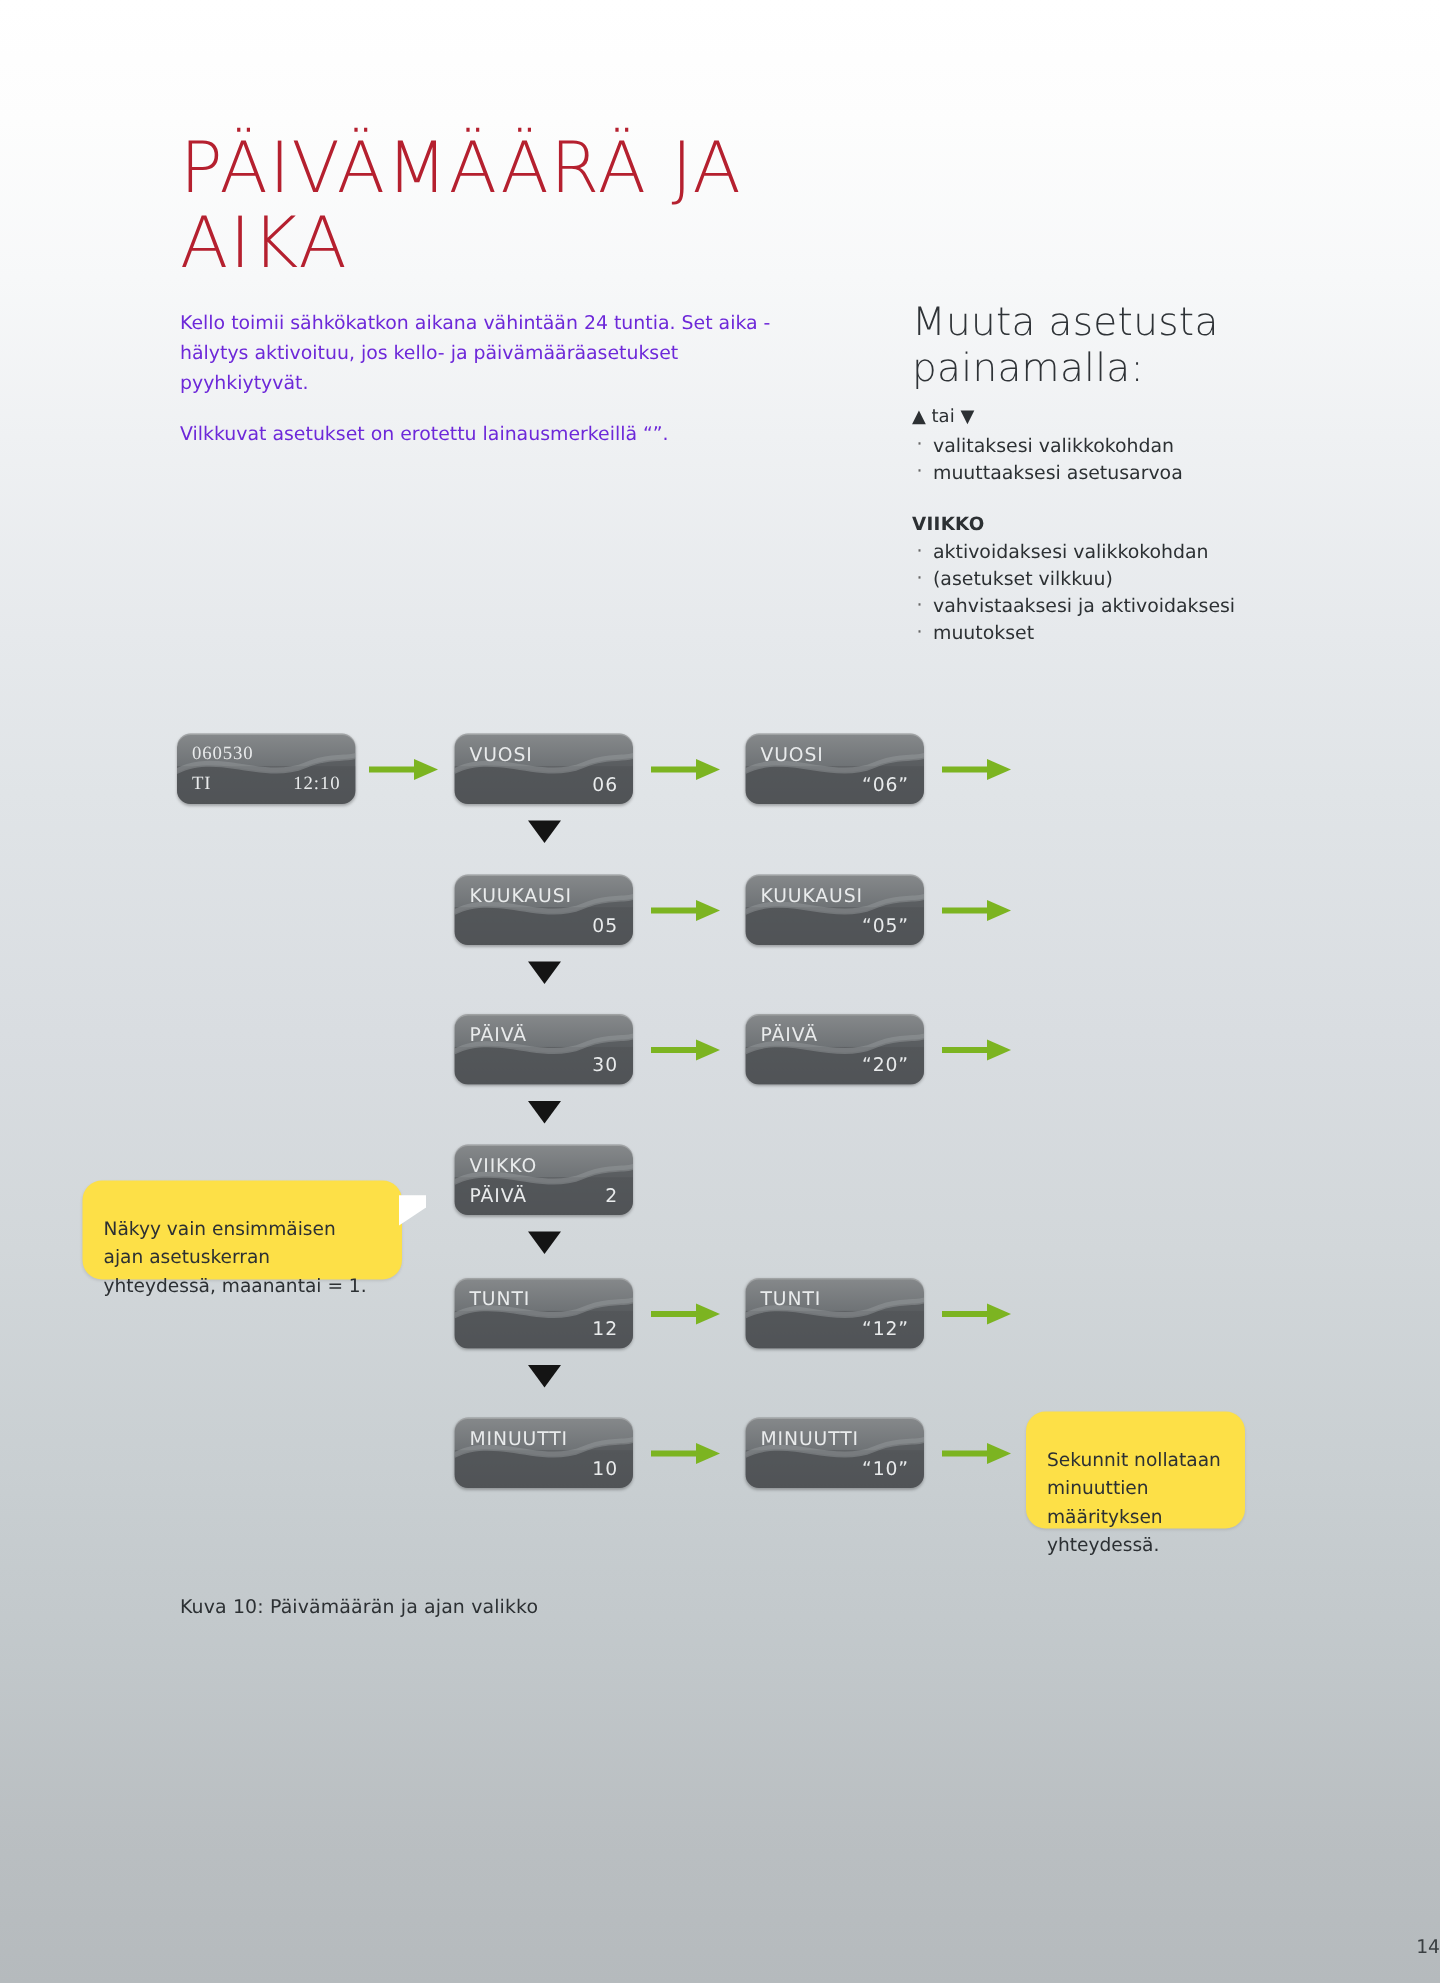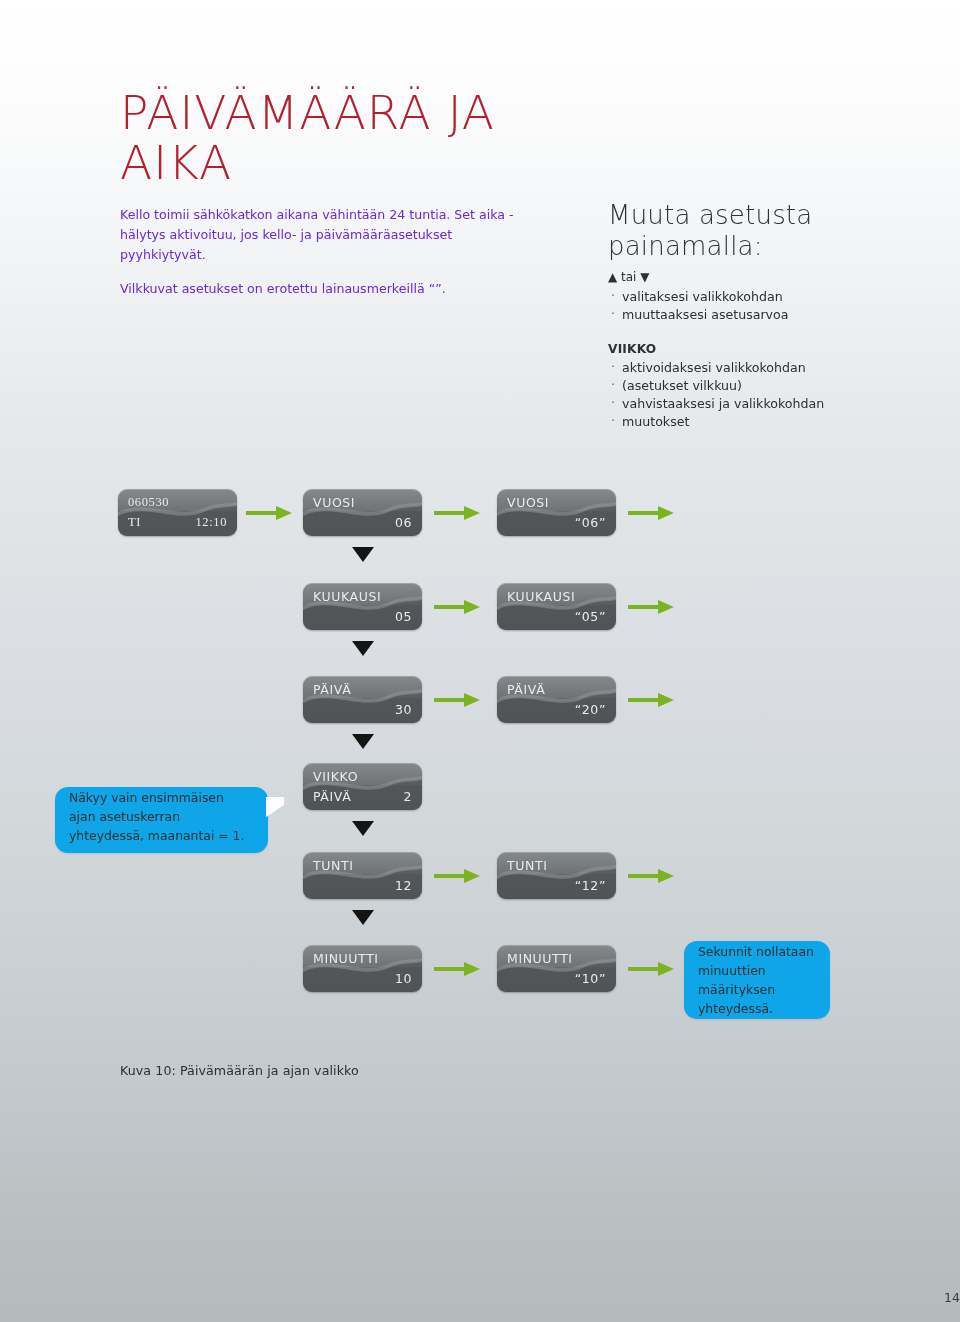--- a/index.html
+++ b/index.html
@@ -92,23 +92,23 @@
 
   
   .dtri{
     position:absolute;width:0;height:0;
     border-left:11px solid transparent;border-right:11px solid transparent;
     border-top:15px solid #141414;
   }
 
   
   .callout{
-    position:absolute;background:#0ea5e9;border-radius:13px;
+    position:absolute;background:#fde047;border-radius:13px;
     font-size:12.4px;line-height:19px;color:#2c3033;
-    padding:1px 14px;box-sizing:border-box;
+    padding:22px 14px;box-sizing:border-box;
     box-shadow:0 1px 2px rgba(0,0,0,.10);
   }
   .callout .tail-r{
     position:absolute;right:-16px;top:10px;width:0;height:0;
     border-top:8px solid #ffffff;
     border-bottom:12px solid transparent;
     border-left:18px solid #ffffff;
     border-right:0px solid transparent;
   }
 
@@ -141,21 +141,21 @@
     <div class="keyline">▲ tai ▼</div>
     <div class="bul">valitaksesi valikkokohdan</div>
     <div class="bul">muuttaaksesi asetusarvoa</div>
     <div class="blockgap"></div>
     <div class="subhead">VIIKKO</div>
     <div class="bul">aktivoidaksesi valikkokohdan</div>
     <div class="bul" style="padding-left:14px;">
       <span style="position:absolute;left:3px;top:-1px;color:transparent;">·</span>
       <span>(asetukset vilkkuu)</span>
     </div>
-    <div class="bul">vahvistaaksesi ja valikkokohdan</div>
+    <div class="bul">vahvistaaksesi ja aktivoidaksesi</div>
     <div class="bul" style="padding-left:14px;">
       <span style="position:absolute;left:3px;top:-1px;color:transparent;">·</span>
       <span>muutokset</span>
     </div>
   </div>
 
   <div class="flow">
 
     <div class="dbox first" style="left:118px;top:489px;font-family:Liberation Serif, serif;">
       <svg class="wave" viewBox="0 0 119 47" preserveAspectRatio="none">

